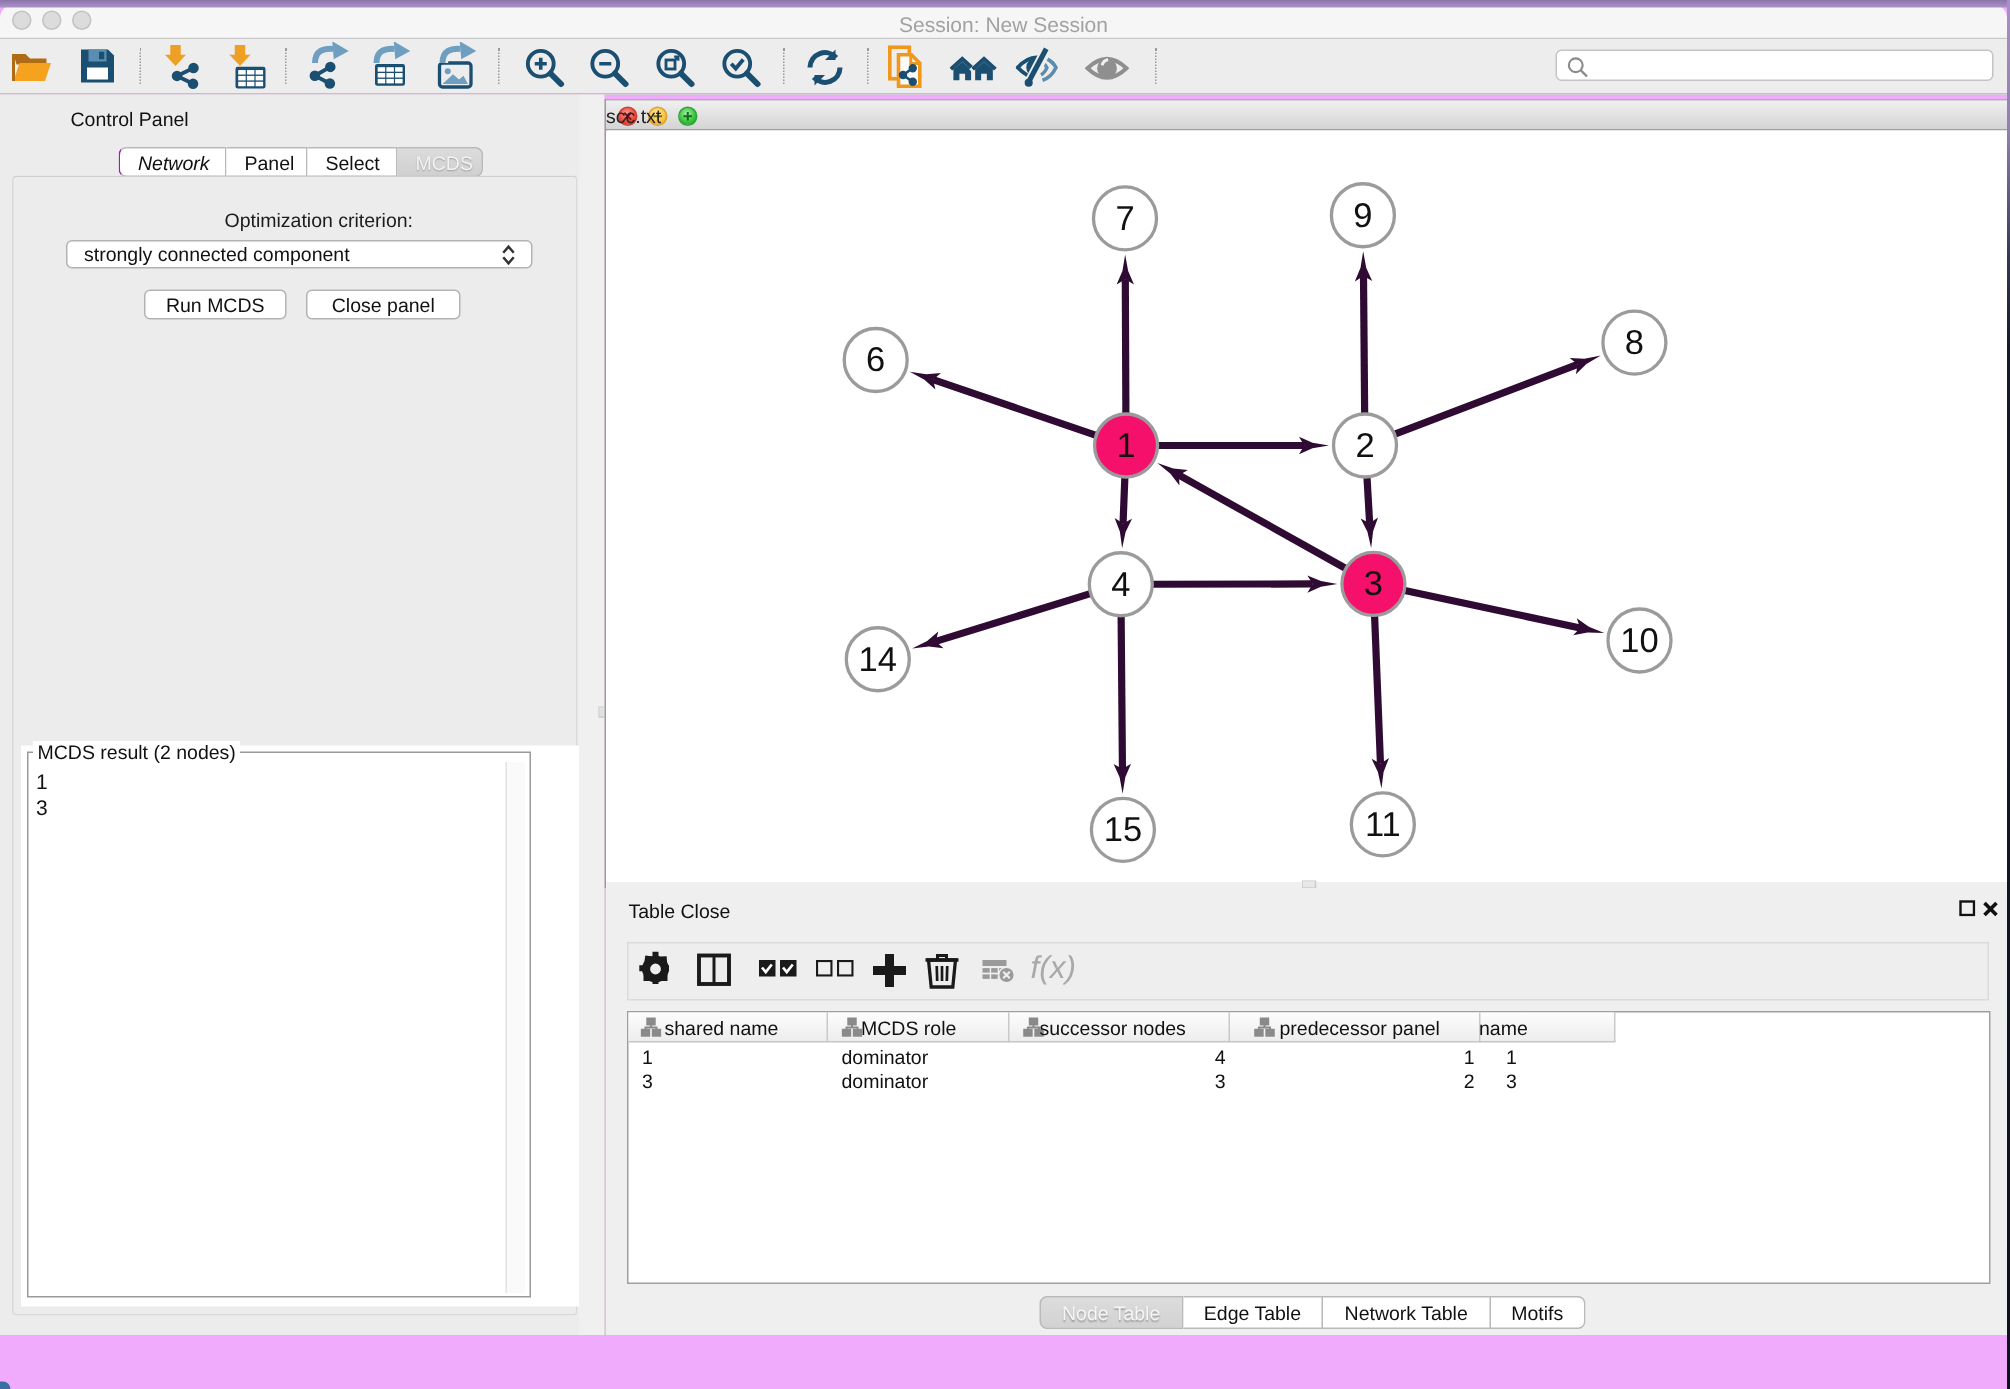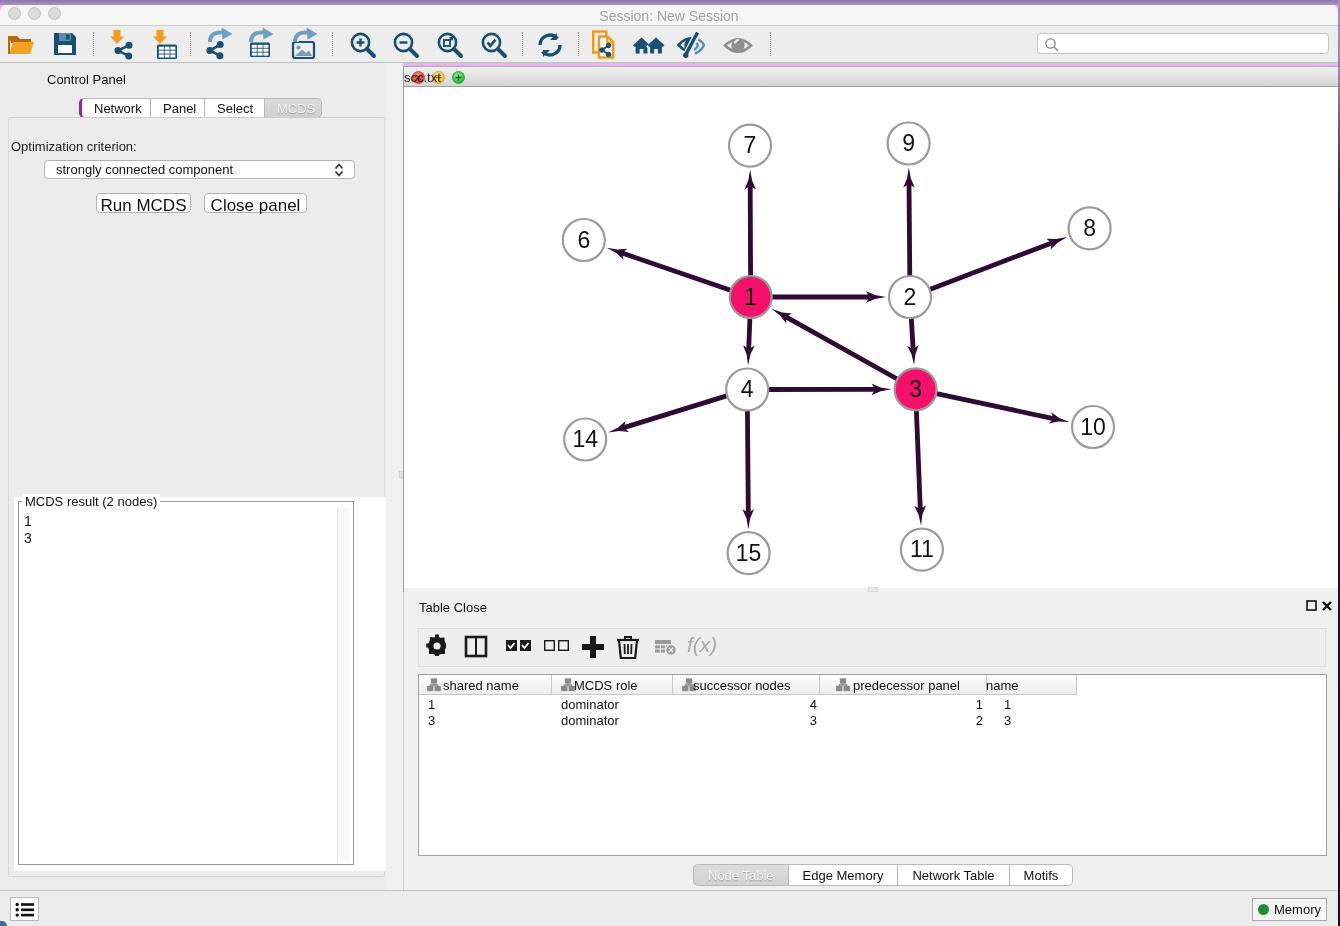--- a/index.html
+++ b/index.html
@@ -17,26 +17,26 @@
 .tbi { position:absolute; top:4px; }
 .tsep { position:absolute; top:6px; height:24px; width:0; border-left:1px dotted #9a9a9a; }
 #searchbox { position:absolute; left:1037px; top:7px; width:292px; height:21px; background:#fff; border:1px solid #c4c4c4; border-radius:4px; }
 
 #cpanel { position:absolute; left:0; top:63px; width:386px; height:827px; background:#ececec; }
 #cphead { position:absolute; left:0; top:0; width:100%; height:30px;margin-left:32px; }
 #cphead .t { position:absolute; left:15px; top:9px; font-size:13px; color:#111; }
 .wbtn { position:absolute; top:10px; font-size:12px; color:#111; }
 #cptabs { position:absolute; left:79px; top:35px; height:20px; display:flex; font-size:13px; }
 .ctab { background:#fff; border:1px solid #b9b9b9; border-left:none; padding:2px 12px 0; color:#111; text-align:center; }
-.ctab.first { border-left:3px solid #a21caf; border-radius:5px 0 0 5px; }
+.ctab.first { border-left:1px solid #a21caf; border-radius:5px 0 0 5px;font-style:italic; }
 .ctab.dis { background:linear-gradient(#dcdcdc,#d0d0d0); color:#f3f3f3; text-shadow:0 1px 1px #9a9a9a; border-radius:0 5px 5px 0; }
 #cpbody { position:absolute; left:8px; top:54px; width:377px; height:760px; background:#ececec; border:1px solid #d9d9d9; border-top:1px solid #cfcfcf; border-radius:3px; }
-#optlabel { position:absolute; left:2px; top:21px; width:100%; text-align:left; font-size:13px; color:#1c1c1c; }
+#optlabel { position:absolute; left:16px; top:21px; width:100%; text-align:center; font-size:13px; color:#1c1c1c; }
 #dd { position:absolute; left:35px; top:42px; width:311px; height:19px; background:#fff; border:1px solid #b3b3b3; border-radius:4px; font-size:13px; color:#111; padding:1px 0 0 11px; }
-.btn { position:absolute; top:75px; height:20px; background:#fff; border:1px solid #b3b3b3; border-radius:4px; font-size:17px; color:#111; text-align:center; padding-top:2px; }
+.btn { position:absolute; top:75px; height:20px; background:#fff; border:1px solid #b3b3b3; border-radius:4px; font-size:13px; color:#111; text-align:center; padding-top:2px; }
 #reswrap { position:absolute; left:5px; top:379px; width:373px; height:374px; background:#fff; }
 #fs { position:absolute; left:4px; top:4px; width:336px; height:364px; border:1px solid #9a9a9a; }
 #fsleg { position:absolute; left:3px; top:-8px; background:#fff; padding:0 3px; font-size:13px; color:#111; }
 #fstxt { position:absolute; left:5px; top:11px; font-size:14px; color:#111; line-height:17px; }
 #fssb { position:absolute; right:3px; top:6px; width:13px; height:354px; background:#fafafa; border-left:1px solid #e4e4e4; }
 
 #vsplit { position:absolute; left:386px; top:63px; width:17px; height:827px; background:#f0f0f0; }
 
 #netwin { position:absolute; left:403px; top:66px; width:937px; height:526px; background:#fff; border-left:1px solid #9a9a9a; }
 #nettitle { position:absolute; left:0; top:0px; width:100%; height:21px; background:linear-gradient(#f0f0f0,#d4d4d4); border-top:1px solid #b0b0b0; border-bottom:1px solid #9f9f9f; }
@@ -468,35 +468,20 @@
 <div class="trow" style="left:550px;top:22px;width:14px;text-align:right;">1</div>
 <div class="trow" style="left:585px;top:22px;">1</div>
 <div class="trow" style="left:9px;top:38px;">3</div>
 <div class="trow" style="left:142px;top:38px;">dominator</div>
 <div class="trow" style="left:384px;top:38px;width:14px;text-align:right;">3</div>
 <div class="trow" style="left:550px;top:38px;width:14px;text-align:right;">2</div>
 <div class="trow" style="left:585px;top:38px;">3</div>
 </div>
     <div id="ttabs">
       <div class="ttab sel">Node Table</div>
-      <div class="ttab">Edge Memory</div>
+      <div class="ttab">Edge Table</div>
       <div class="ttab">Network Table</div>
       <div class="ttab last">Motifs</div>
     </div>
-  </div>
-  <div id="status">
-    <div id="listbtn">
-        <svg width="20" height="18" viewBox="0 0 20 18" style="position:absolute;left:4px;top:3px;">
-          <g fill="#111">
-            <circle cx="2.2" cy="3.5" r="1.7"></circle>
-            <circle cx="2.2" cy="8.8" r="1.7"></circle>
-            <circle cx="2.2" cy="14.1" r="1.7"></circle>
-            <rect x="6" y="2.2" width="13" height="2.6"></rect>
-            <rect x="6" y="7.5" width="13" height="2.6"></rect>
-            <rect x="6" y="12.8" width="13" height="2.6"></rect>
-          </g>
-        </svg>
-      </div>
-    <div id="membtn"><span style="display:inline-block;width:11px;height:11px;border-radius:50%;background:#1f8c35;vertical-align:-1px;margin-right:5px;"></span>Memory</div>
   </div>
   <div id="rightedge"></div>
   <div id="blcorner"></div>
 </div>
 
 </body></html>

